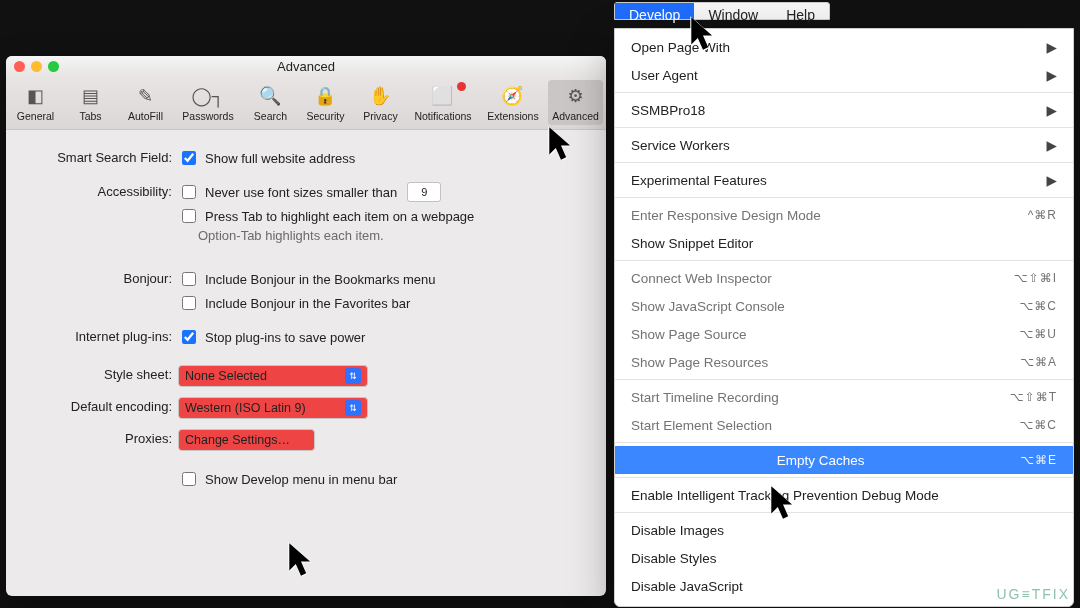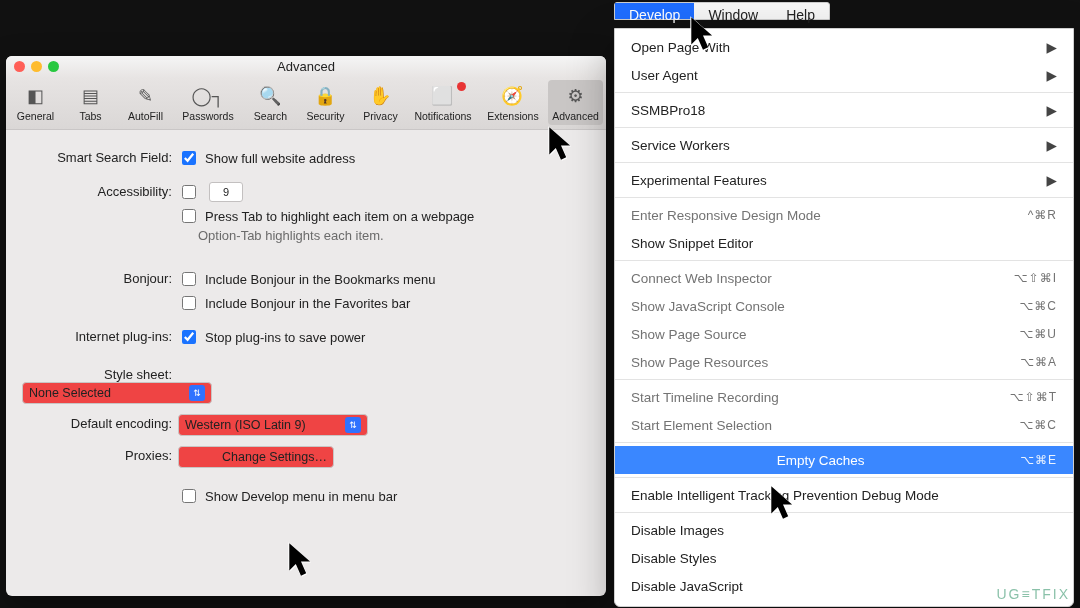--- a/index.html
+++ b/index.html
@@ -75,21 +75,21 @@
   .selectish, .btnish{
     height:22px; border:1px solid #c8c5c4; border-radius:4px;
     background:#ef4444; display:flex; align-items:center; padding:0 6px;
     font-size:12.5px; justify-content:space-between;
   }
   .selectish{ width:190px;}
   .selectish .arrow{
     width:16px;height:16px;border-radius:3px;background:#2f72ff;color:#fff;
     font-size:9px;display:flex;align-items:center;justify-content:center;line-height:1;
   }
-  .btnish{ width:156px; justify-content:flex-end;}
+  .btnish{ width:137px; justify-content:flex-start;}
 
   
   .menubar-strip{
     position:absolute; left:614px; top:2px; height:18px; display:flex; gap:0;
     background:#f5f5f5; border:1px solid #ccc; border-radius:3px 3px 0 0;
     font-size:14px; color:#222;
   }
   .menubar-strip .mi{ padding:4px 14px; }
   .menubar-strip .mi.sel{ background:#1f6dff; color:#fff;}
 
@@ -185,20 +185,21 @@
             <span>Show full website address</span>
           </label>
       </div>
     </div>
 
     <div class="row">
       <div class="lab">Accessibility:</div>
       <div class="val">
         <label class="ck">
             <input type="checkbox" style="">
+            <span>Never use font sizes smaller than</span>
             <span class="numbox">9</span>
           </label>
         <label class="ck">
             <input type="checkbox" style="">
             <span>Press Tab to highlight each item on a webpage</span>
           </label>
         <div class="hint">Option-Tab highlights each item.</div>
       </div>
     </div>
 
@@ -219,21 +220,21 @@
     <div class="row">
       <div class="lab">Internet plug-ins:</div>
       <div class="val">
         <label class="ck">
             <input type="checkbox" checked="" style="">
             <span>Stop plug-ins to save power</span>
           </label>
       </div>
     </div>
 
-    <div class="row" style="margin-top:14px;flex-direction:column;">
+    <div class="row" style="margin-top:14px;">
       <div class="lab">Style sheet:</div>
       <div class="val">
         <div class="selectish">
             <span>None Selected</span>
             <span class="arrow">⇅</span>
           </div>
       </div>
     </div>
 
     <div class="row">

